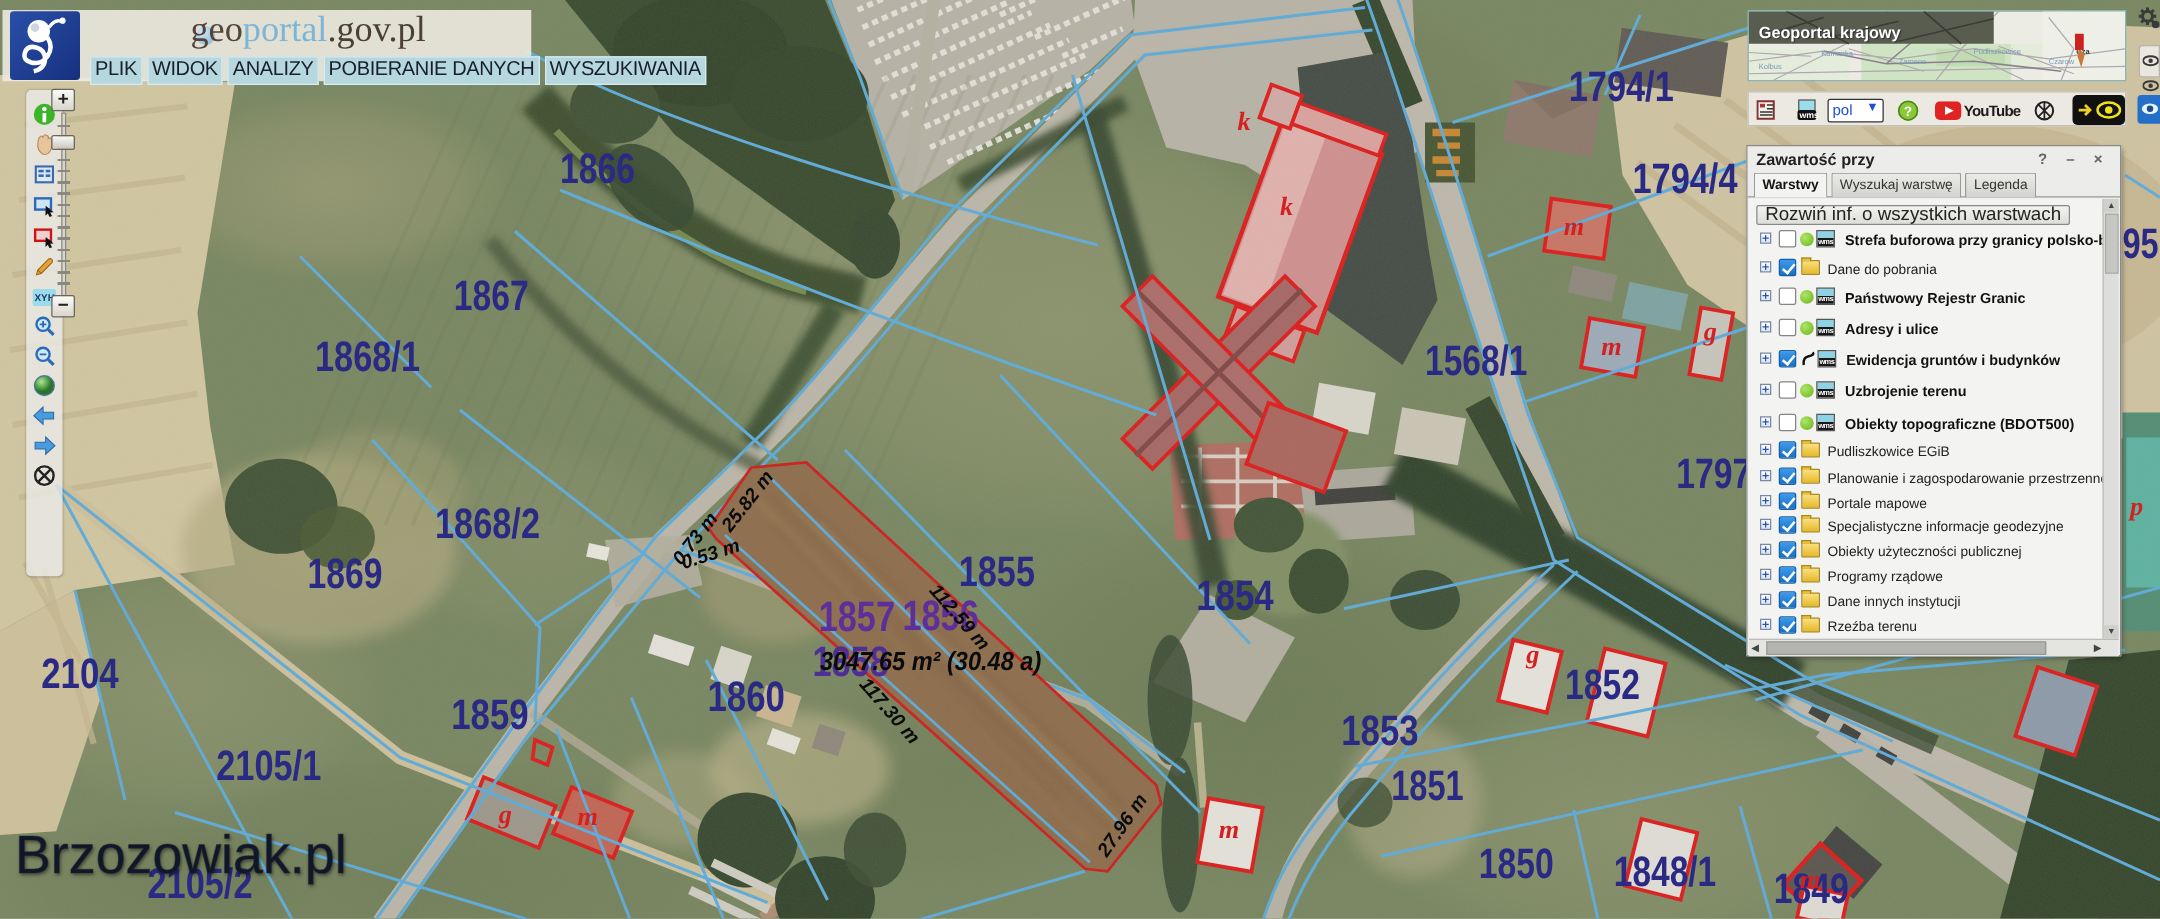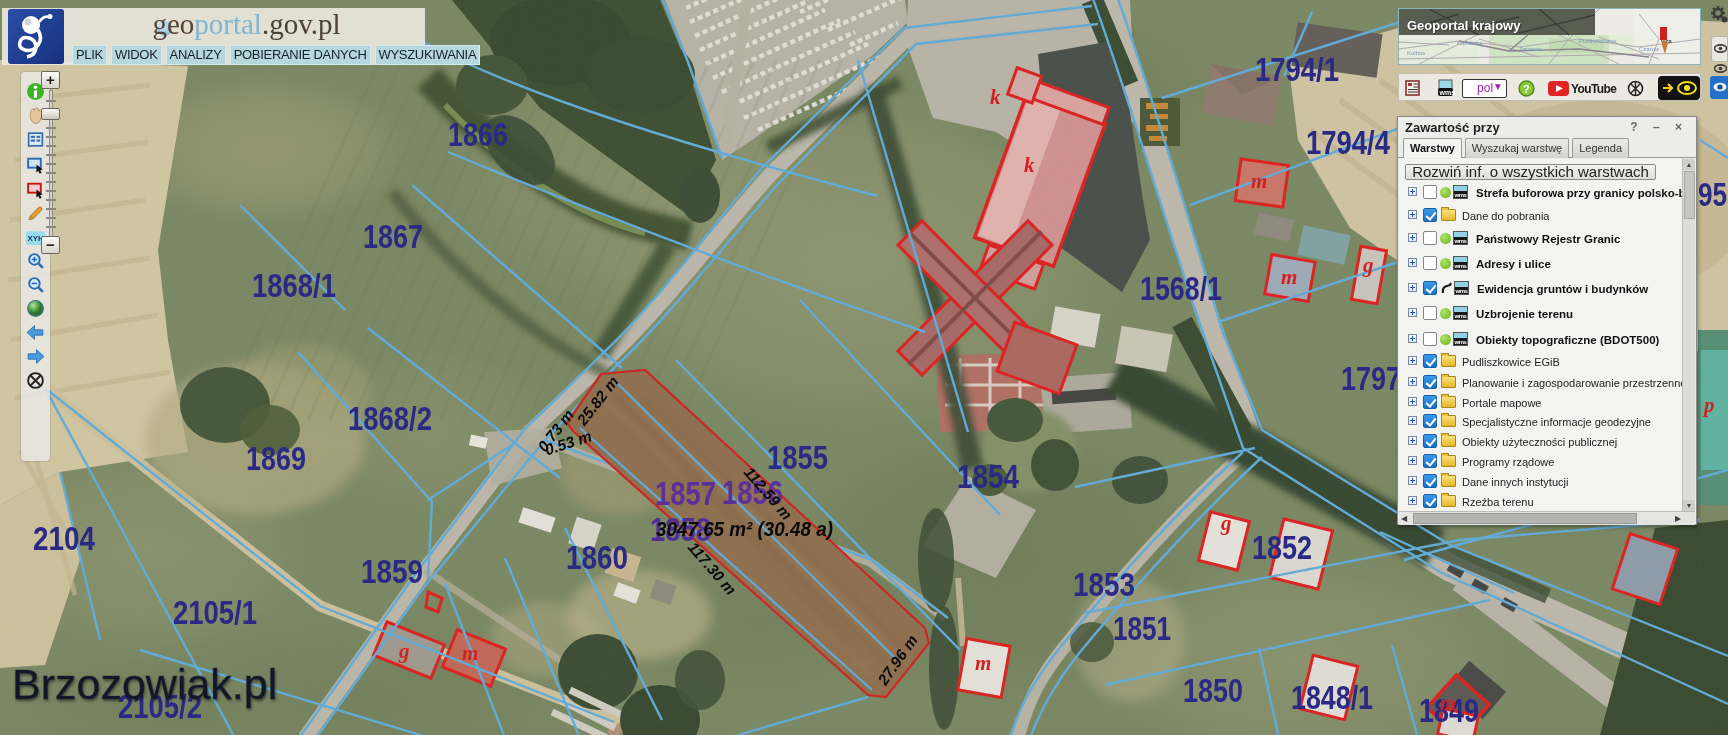--- a/index.html
+++ b/index.html
@@ -404,21 +404,21 @@
     <svg width="56" height="55" viewBox="0 0 56 55">
       <circle cx="23" cy="16" r="9" fill="#fff"></circle>
       <circle cx="20" cy="13" r="3.5" fill="#ccd4e2"></circle>
       <path d="M31,13 q5,-7 10,-5" stroke="#fff" stroke-width="2.8" fill="none"></path>
       <circle cx="42" cy="7.5" r="2.5" fill="#fff"></circle>
       <path d="M30,21 q5,8 0,15 q-5,7 -13,5 q-7,-2 -5,-8 q2,-6 9,-4 q7,2 7,9 q0,8 -9,10" stroke="#fff" stroke-width="3.6" fill="none"></path>
     </svg>
   </div>
   <div class="abs" style="left:155px;top:13px;width:15px;height:15px;border-radius:50%;background:radial-gradient(circle at 35% 30%,#cfe6f4,#7db4d6);"></div>
       <div class="abs" style="left:66px;top:0;width:357px;height:40px;font-family:'Liberation Serif',serif;font-size:29px;color:#5b4a3e;text-align:center;letter-spacing:0px;"><span style="color:#554338;">geo</span><span style="color:#7cb5d6;">portal</span><span style="color:#4c4036;">.gov.pl</span></div>
-  <div class="abs" style="left:70px;top:37px;height:19px;white-space:nowrap;font-size:13px;color:#16202c;">
+  <div class="abs" style="left:70px;top:37px;height:19px;white-space:nowrap;font-size:16px;color:#16202c;">
     <span class="mbtn">PLIK</span><span class="mbtn">WIDOK</span><span class="mbtn">ANALIZY</span><span class="mbtn">POBIERANIE DANYCH</span><span class="mbtn">WYSZUKIWANIA</span>
   </div>
 </div>
 
 <div class="abs" id="lefttools" style="left:21px;top:72px;width:29px;height:389px;background:rgba(233,233,230,0.82);border-radius:4px;box-shadow:0 0 2px rgba(0,0,0,0.3);">
  <div class="ic" style="top:10px"><svg viewBox="0 0 18 18">
           <circle cx="9" cy="9" r="8" fill="#3cb428"></circle>
           <circle cx="9" cy="5" r="1.7" fill="#fff"></circle>
           <rect x="7.6" y="8" width="2.8" height="7" fill="#fff"></rect>
         </svg></div>
@@ -533,21 +533,21 @@
  <svg class="abs" style="left:6px;top:6px" width="16" height="16" viewBox="0 0 16 16">
         <rect x="1" y="1" width="13" height="14" fill="#f4f2ec" stroke="#883030" stroke-width="1.6"></rect>
         <rect x="3" y="3" width="4" height="3" fill="#a83838"></rect>
         <path d="M8.5,4 h5 M8.5,7 h5 M3,9.5 h10 M3,12 h10" stroke="#333" stroke-width="1.2"></path>
       </svg>
  <svg class="abs" style="left:38px;top:5px" width="18" height="18" viewBox="0 0 18 18">
         <rect x="2" y="1" width="13" height="10" fill="#9adce8" stroke="#555" stroke-width="1"></rect>
         <rect x="1" y="9" width="15" height="8" rx="2" fill="#111"></rect>
         <text x="2.5" y="15.5" font-size="7" font-weight="bold" fill="#fff" font-family="Liberation Sans">wms</text>
       </svg>
- <div class="abs" style="left:63px;top:5px;width:45px;height:19px;background:#fff;border:1.5px solid #333;border-radius:2px;font-size:12px;color:#a21caf;padding:1px 3px;text-align:right;">pol <span style="float:right;font-size:10px;">▼</span></div>
+ <div class="abs" style="left:63px;top:5px;width:45px;height:19px;background:#fff;border:1.5px solid #333;border-radius:2px;font-size:12px;color:#1d4ed8;padding:1px 3px;">pol <span style="float:right;font-size:10px;">▼</span></div>
  <svg class="abs" style="left:119px;top:6px" width="17" height="17" viewBox="0 0 17 17">
         <circle cx="8.5" cy="8.5" r="7.5" fill="#8ac838" stroke="#4a8818" stroke-width="1.4"></circle>
         <text x="5" y="12.5" font-size="11" font-weight="bold" fill="#fff" font-family="Liberation Sans">?</text>
       </svg>
  <svg class="abs" style="left:149px;top:7px" width="72" height="15" viewBox="0 0 72 15">
         <rect x="0" y="0" width="21" height="15" rx="4" fill="#e02424"></rect>
         <path d="M8,4 l7,3.5 -7,3.5 z" fill="#fff"></path>
         <text x="23" y="12" font-size="12px" font-weight="bold" fill="#1a1a1a" font-family="Liberation Sans" letter-spacing="-0.6">YouTube</text>
       </svg>
  <svg class="abs" style="left:228px;top:6px" width="17" height="17" viewBox="0 0 17 17">

